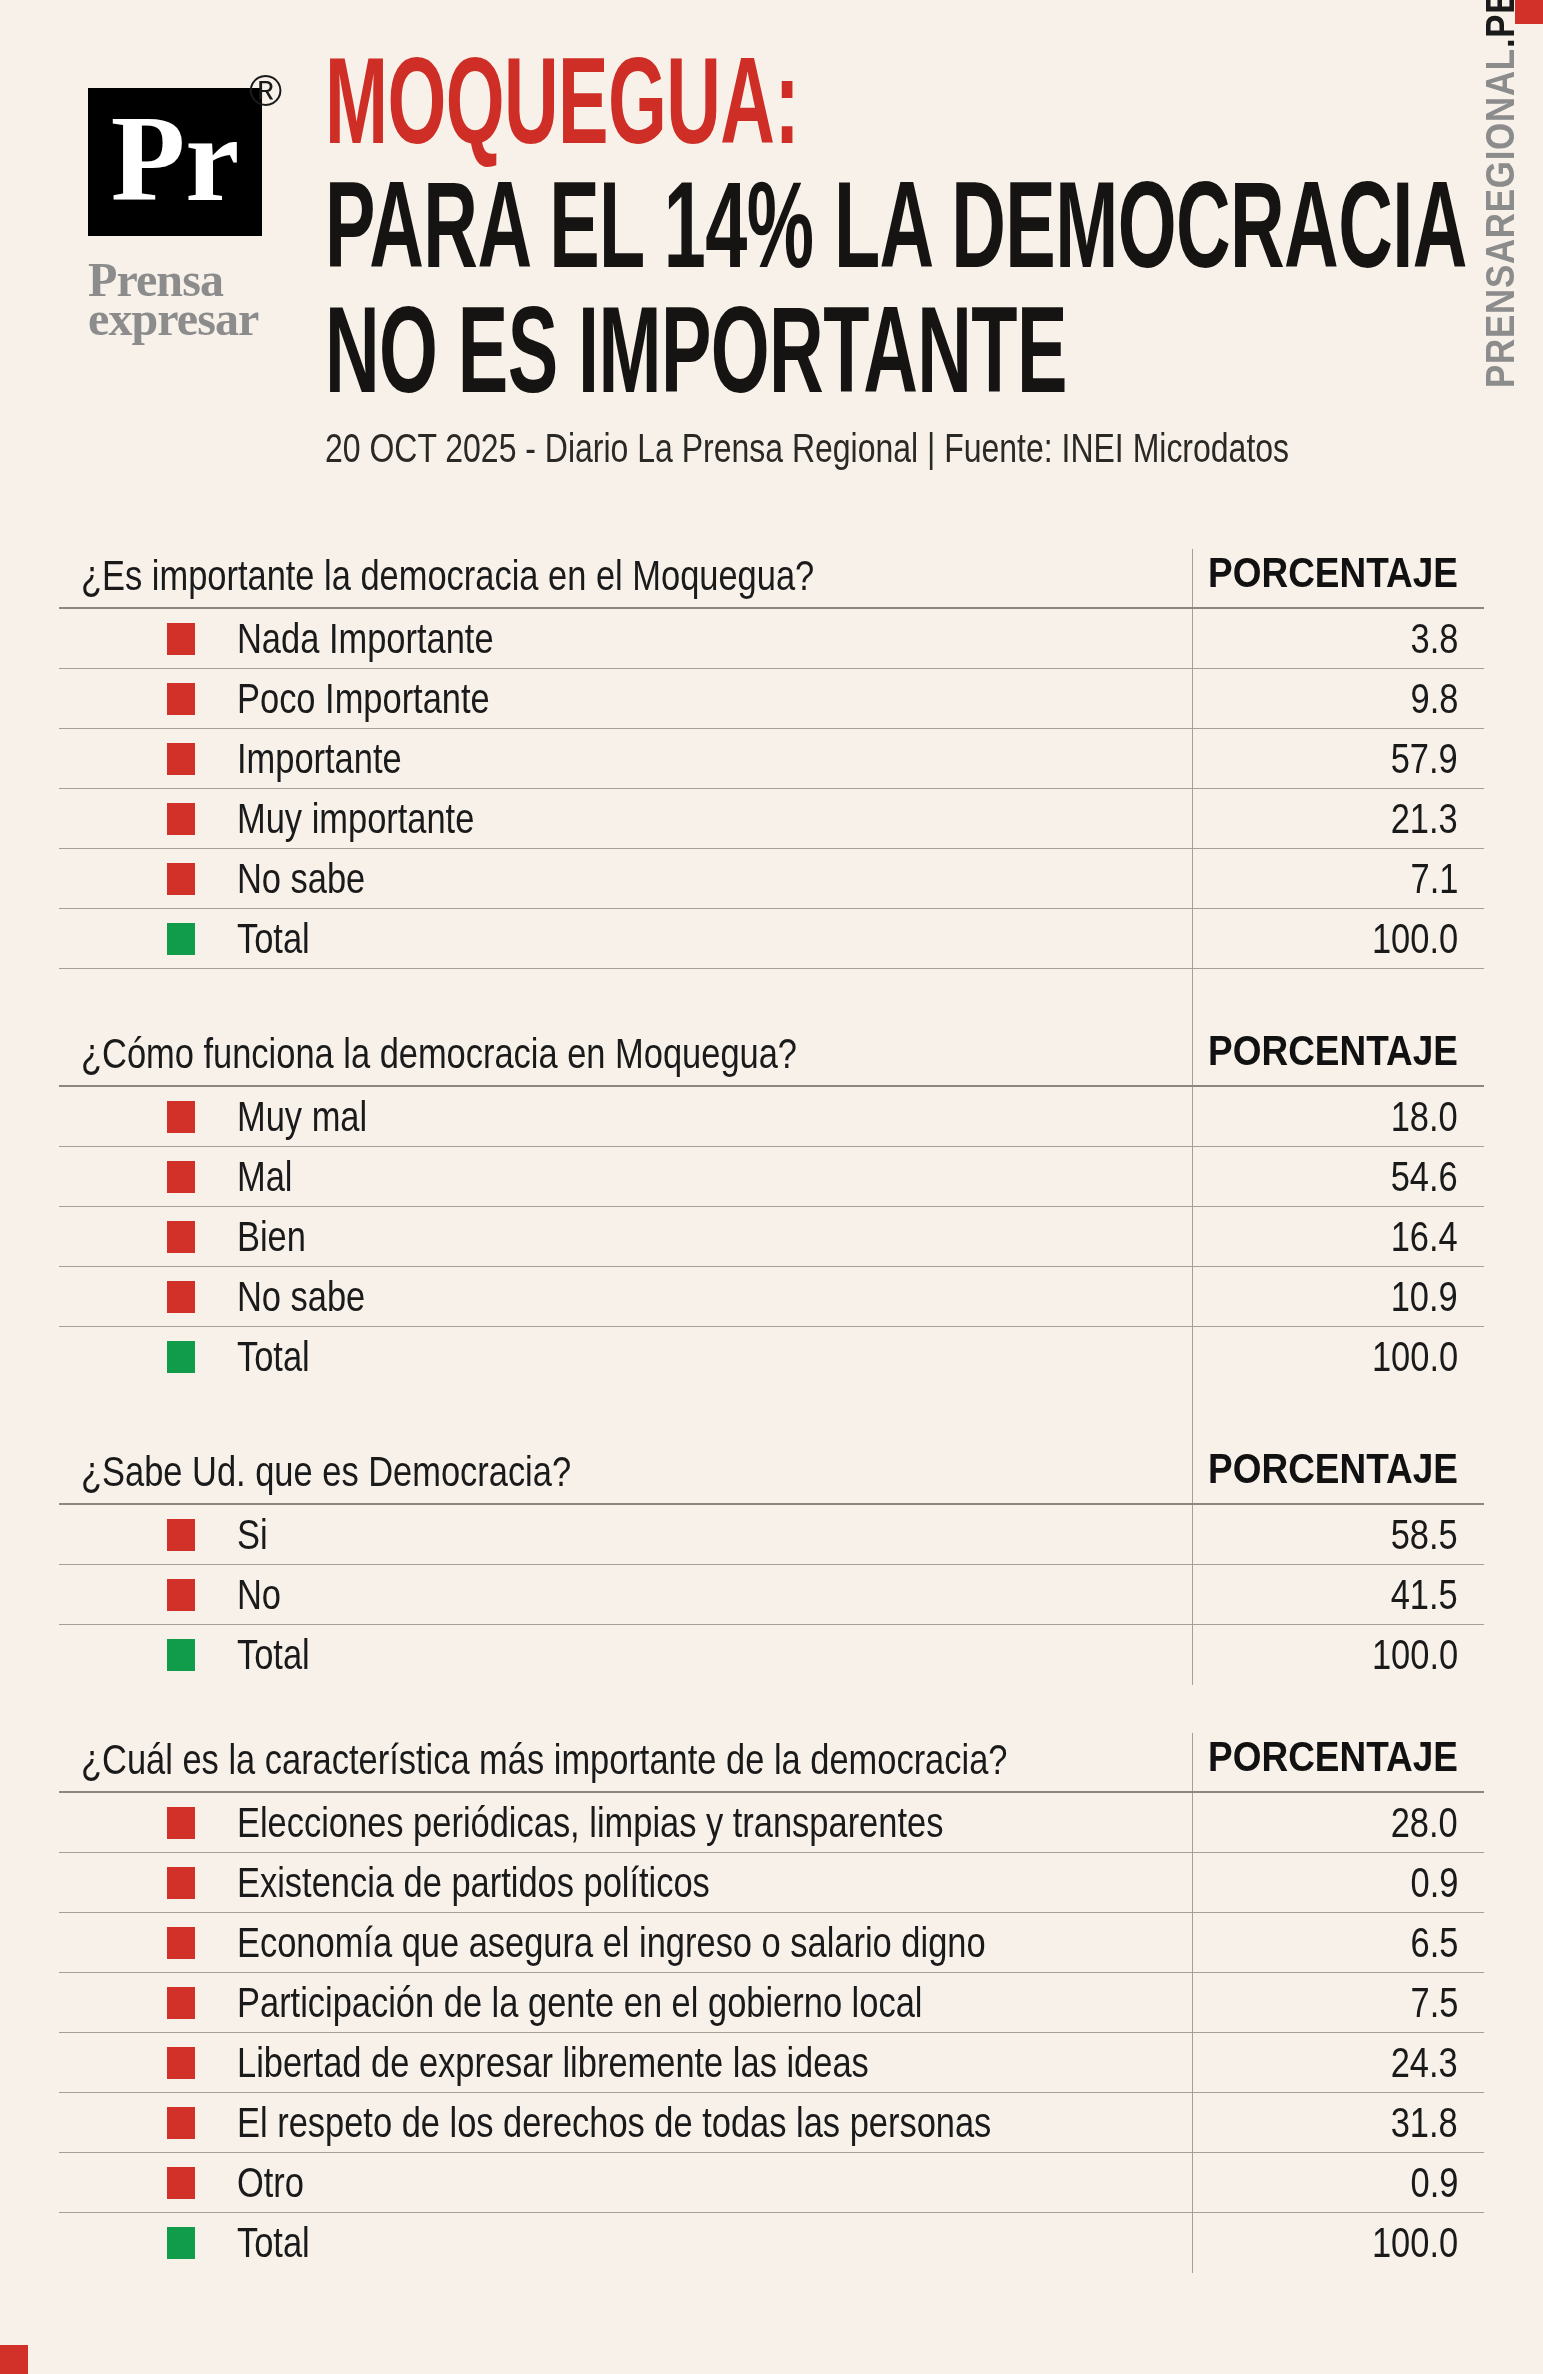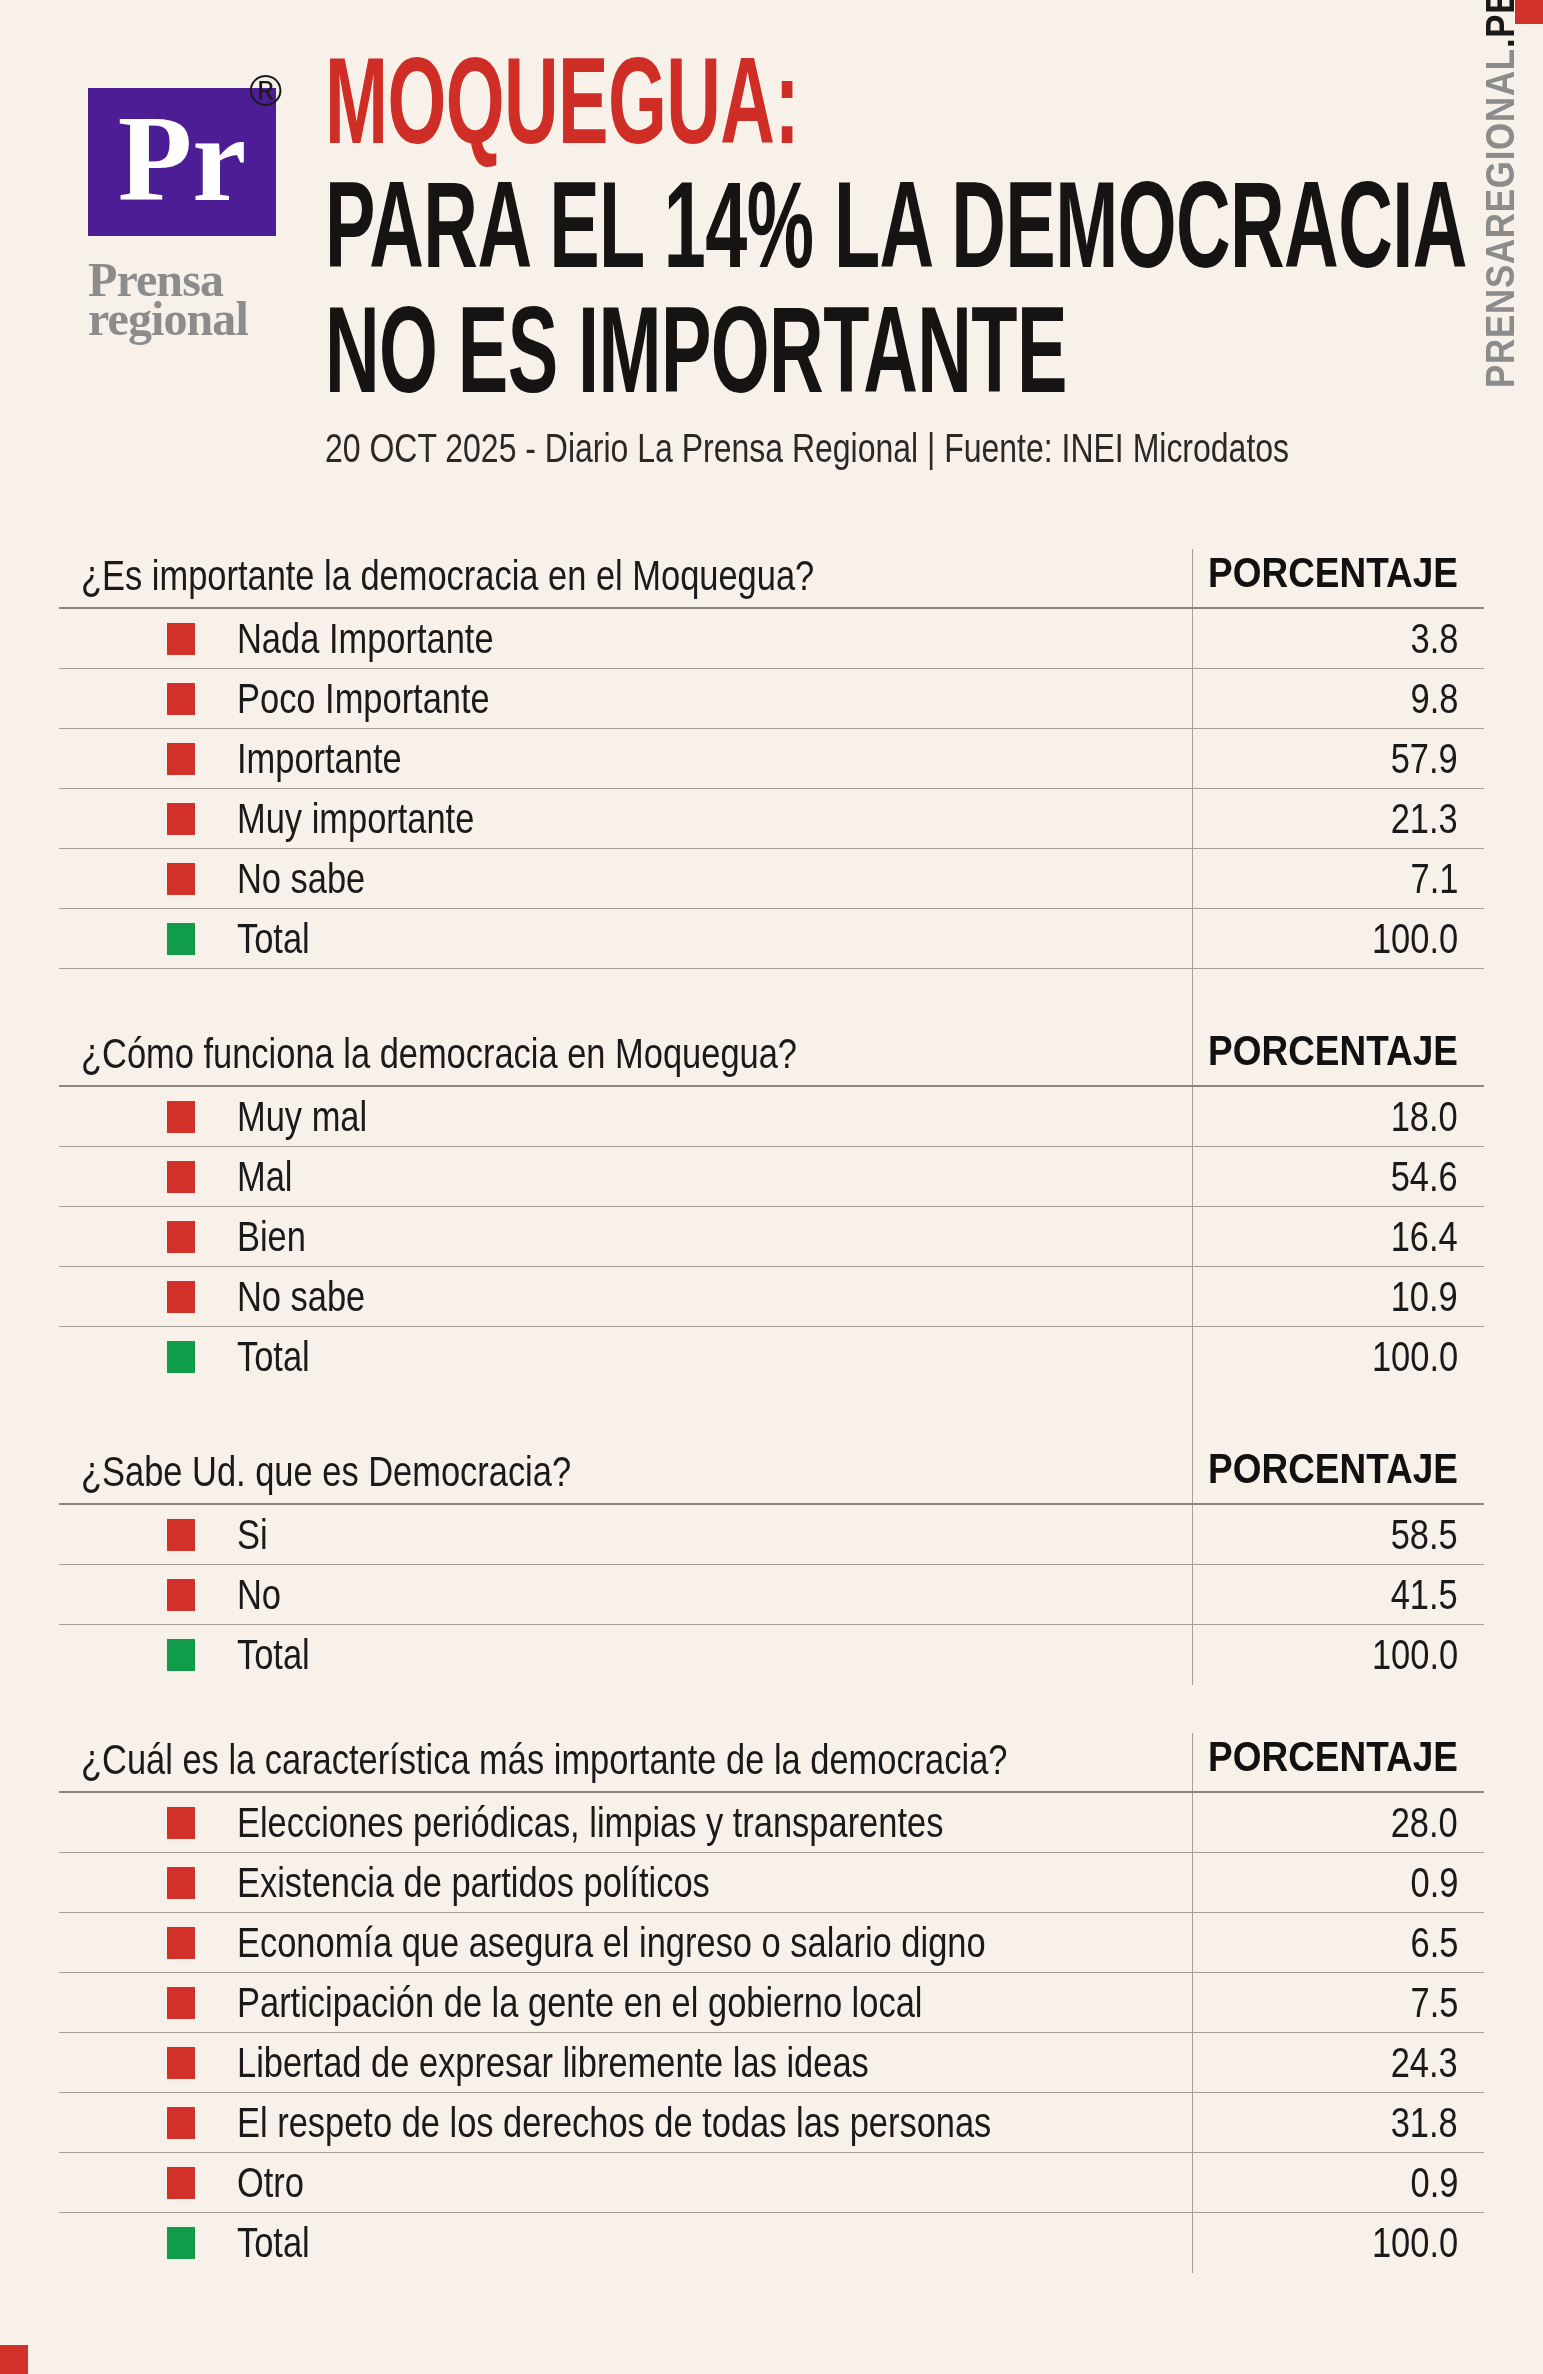--- a/index.html
+++ b/index.html
@@ -18,22 +18,22 @@
   #site-vertical{
     position:absolute;left:1477px;top:388px;
     transform:rotate(-90deg) scaleX(0.85);transform-origin:0 0;
     font-size:41px;font-weight:700;letter-spacing:0.9px;white-space:nowrap;
     color:#8c8c8c;
   }
   #site-vertical .pe{color:#1a1a1a;}
 
   
   #logo-box{
-    position:absolute;left:88px;top:88px;width:188px;height:148px;
-    background:#4c1d95;display:flex;align-items:center;justify-content:center;
+    position:absolute;left:88px;top:88px;width:174px;height:148px;
+    background:#000000;display:flex;align-items:center;justify-content:center;
   }
   #logo-box .pr{
     font-family:"Liberation Serif",serif;font-weight:700;
     font-size:122px;color:#ffffff;line-height:1;margin-top:-5.6px;
   }
   #reg-mark{position:absolute;left:249px;top:65px;font-size:45px;color:#1a1a1a;}
   #logo-caption{
     position:absolute;left:88px;top:260px;
     font-family:"Liberation Serif",serif;font-weight:700;
     font-size:48px;line-height:39px;color:#8c8c8c;letter-spacing:-0.9px;
@@ -84,21 +84,21 @@
 <div class="corner" id="corner-bl"></div>
 
 <div id="site-vertical"><span>PRENSAREGIONAL</span><span class="pe">.PE</span></div>
 
 <div id="logo-box">
   <span class="pr">Pr</span>
 </div>
 <div id="reg-mark">®</div>
 <div id="logo-caption">
   <div>Prensa</div>
-  <div>regional</div>
+  <div>expresar</div>
 </div>
 
 <div class="title-line" id="title-1"><span>MOQUEGUA:</span></div>
 <div class="title-line" id="title-2"><span>PARA EL 14% LA DEMOCRACIA</span></div>
 <div class="title-line" id="title-3"><span>NO ES IMPORTANTE</span></div>
 <div id="dateline"><span>20 OCT 2025 - Diario La Prensa Regional | Fuente: INEI Microdatos</span></div>
 
 <div id="tables">
 
   <div class="tbl">

